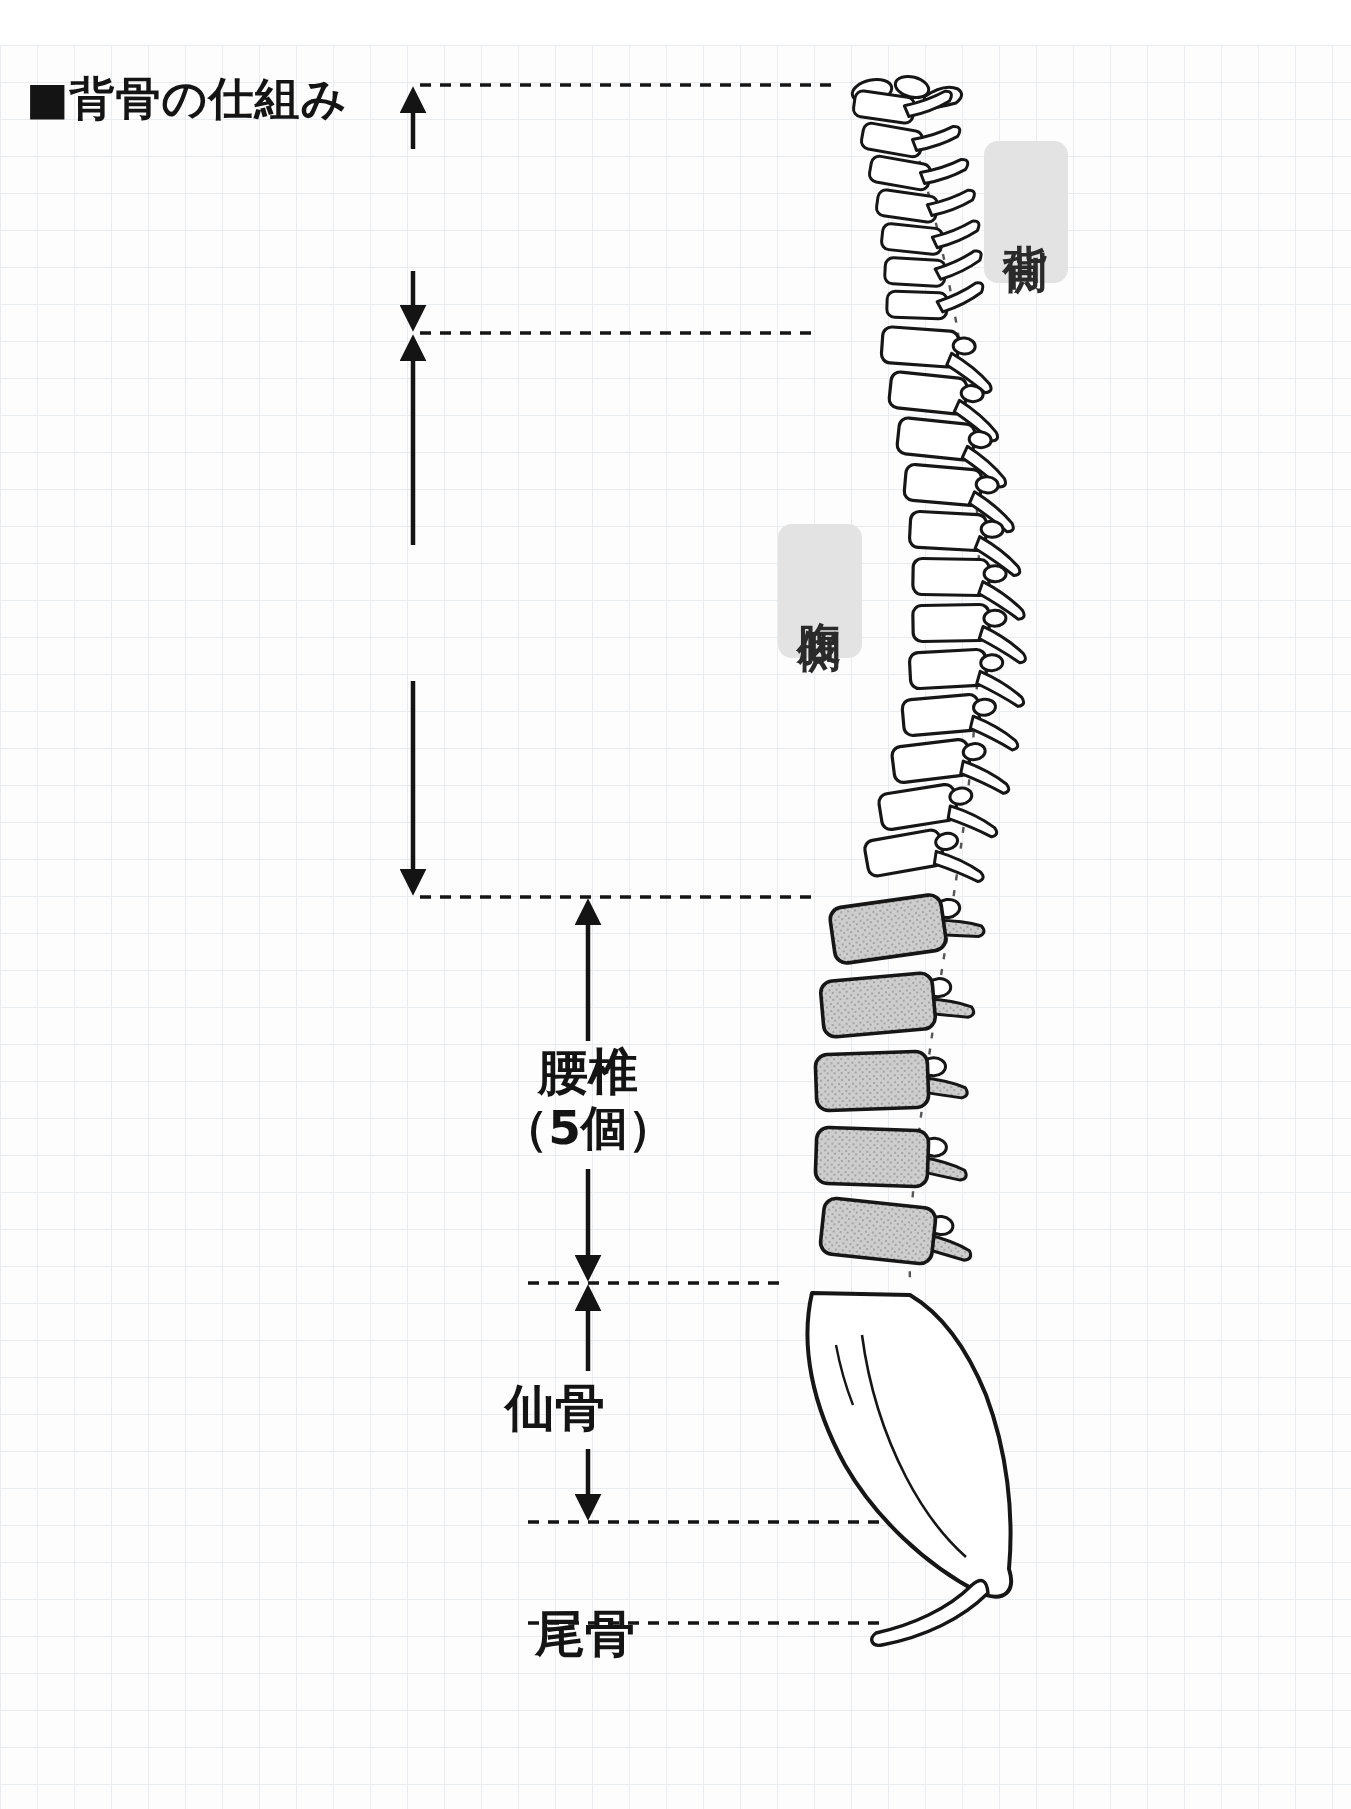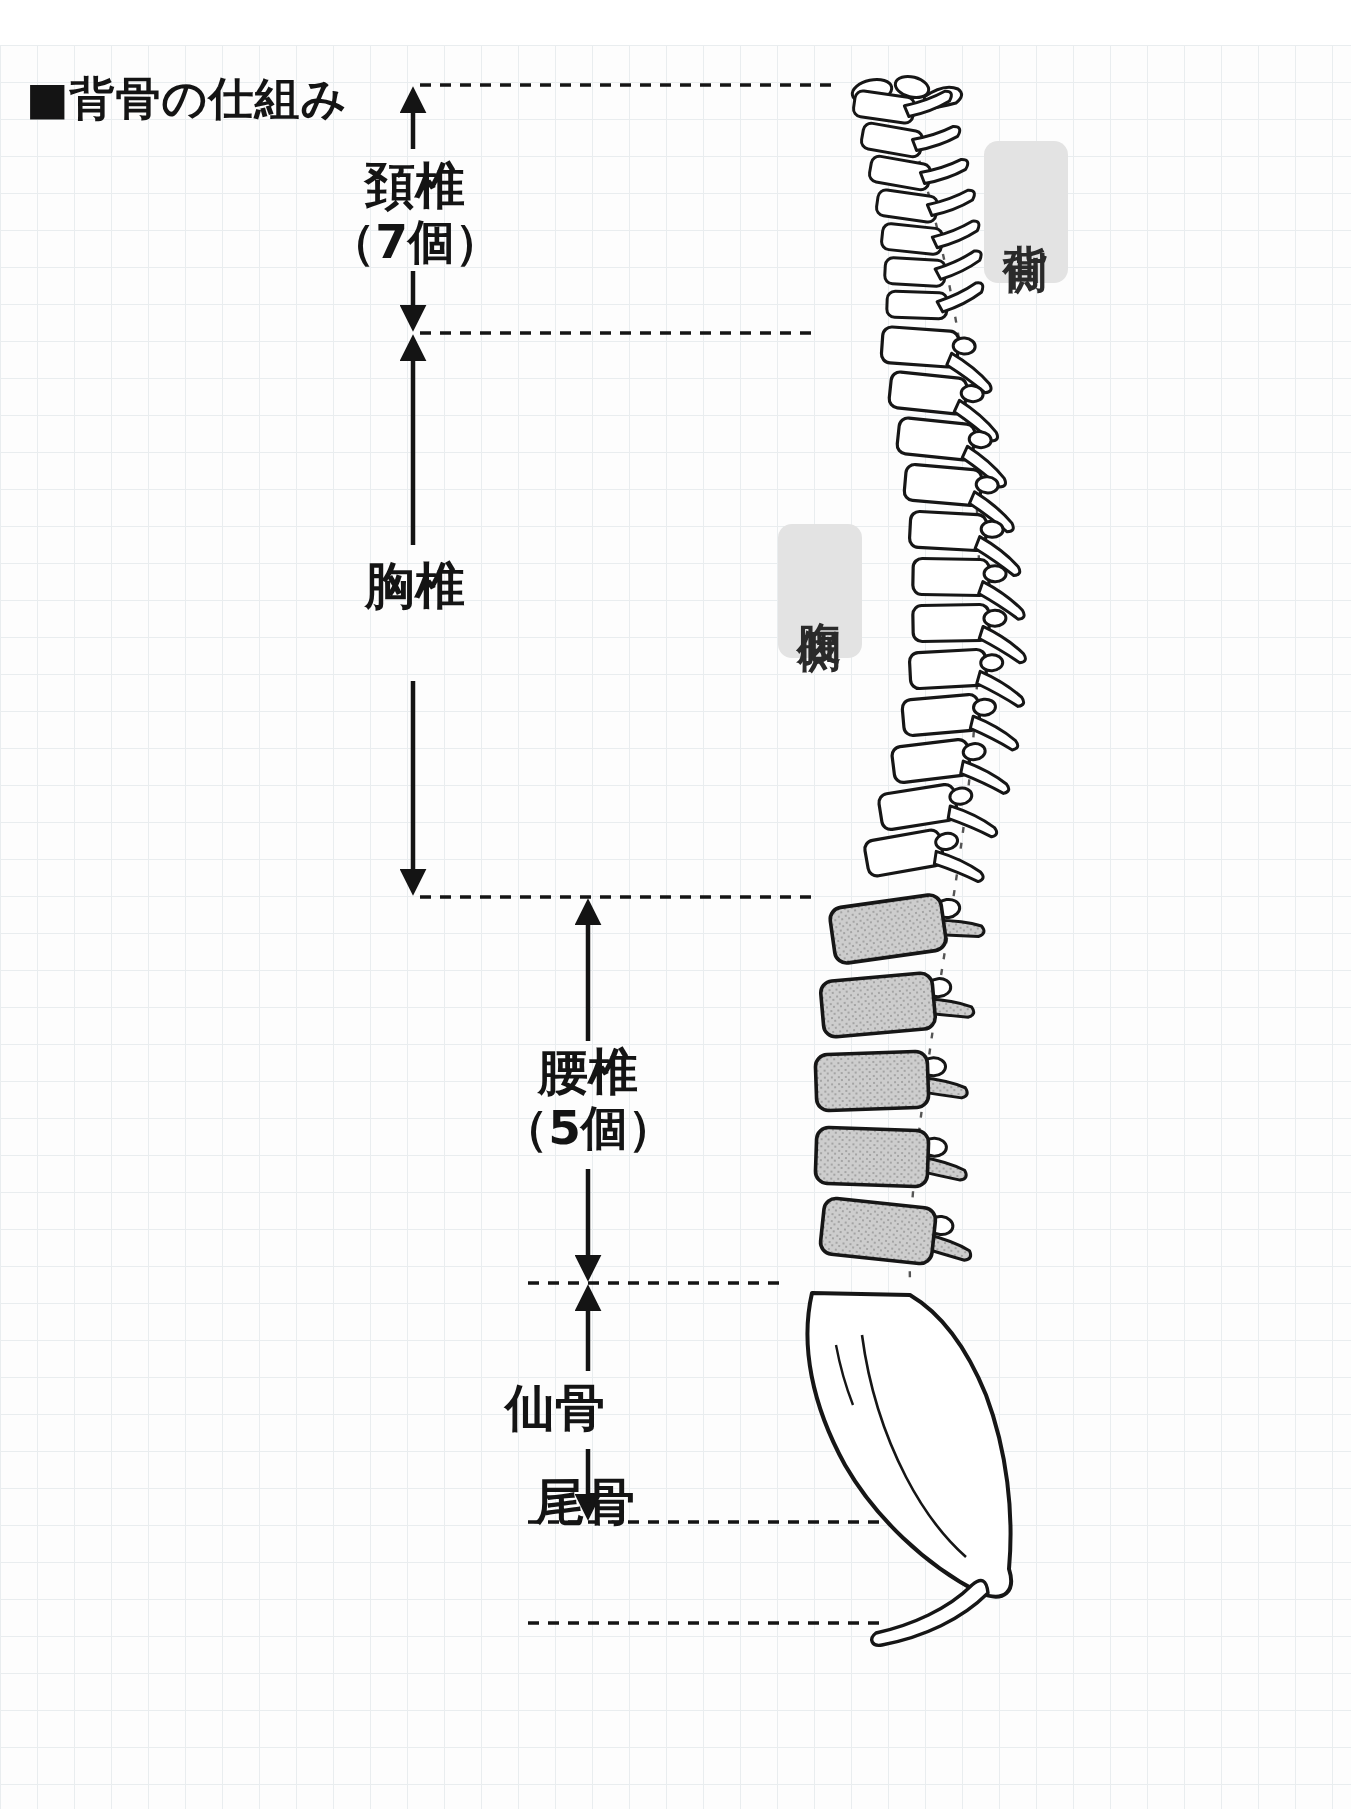--- a/index.html
+++ b/index.html
@@ -142,39 +142,34 @@
       <path d="M 812 1248 C 800 1300 812 1360 845 1420 C 875 1472 925 1520 980 1548 C 1005 1558 1016 1546 1009 1524 C 1014 1468 1007 1406 986 1350 C 968 1306 944 1270 910 1250 Z" fill="#ffffff" stroke="#161616" stroke-width="4" stroke-linejoin="round"></path>
       <path d="M 862 1290 Q 872 1366 906 1432 Q 932 1482 966 1512" fill="none" stroke="#161616" stroke-width="2.6"></path>
       <path d="M 836 1300 Q 842 1332 853 1360" fill="none" stroke="#161616" stroke-width="2.4"></path>
     </g>
 
     <path d="M 988 1548 C 962 1574 924 1592 882 1600 C 872 1602 868 1594 876 1588 C 912 1580 948 1564 972 1540 Q 986 1528 988 1548 Z" fill="#ffffff" stroke="#161616" stroke-width="3.4" stroke-linejoin="round"></path>
   </svg>
 
   <div class="title">■背骨の仕組み</div>
 
-  <div class="region-label" style="left:415px;top:112px;">
-    <span class="name">頚椎</span>
-    <span class="count">（7個）</span>
-  </div>
 
   <div class="region-label" style="left:415px;top:512px;">
-    <span class="name">胸椎</span>
   </div>
 
   <div class="region-label" style="left:588px;top:998px;">
     <span class="name">腰椎</span>
     <span class="count">（5個）</span>
   </div>
 
   <div class="region-label" style="left:555px;top:1334px;">
     <span class="name">仙骨</span>
   </div>
 
-  <div class="region-label" style="left:585px;top:1428px;">
+  <div class="region-label" style="left:585px;top:1560px;">
     <span class="name">尾骨</span>
   </div>
 
   <div class="side-badge" style="left:984px;top:96px;width:84px;height:142px;">
     <span>背側</span>
   </div>
 
   <div class="side-badge" style="left:778px;top:479px;width:84px;height:134px;">
     <span>腹側</span>
   </div>

